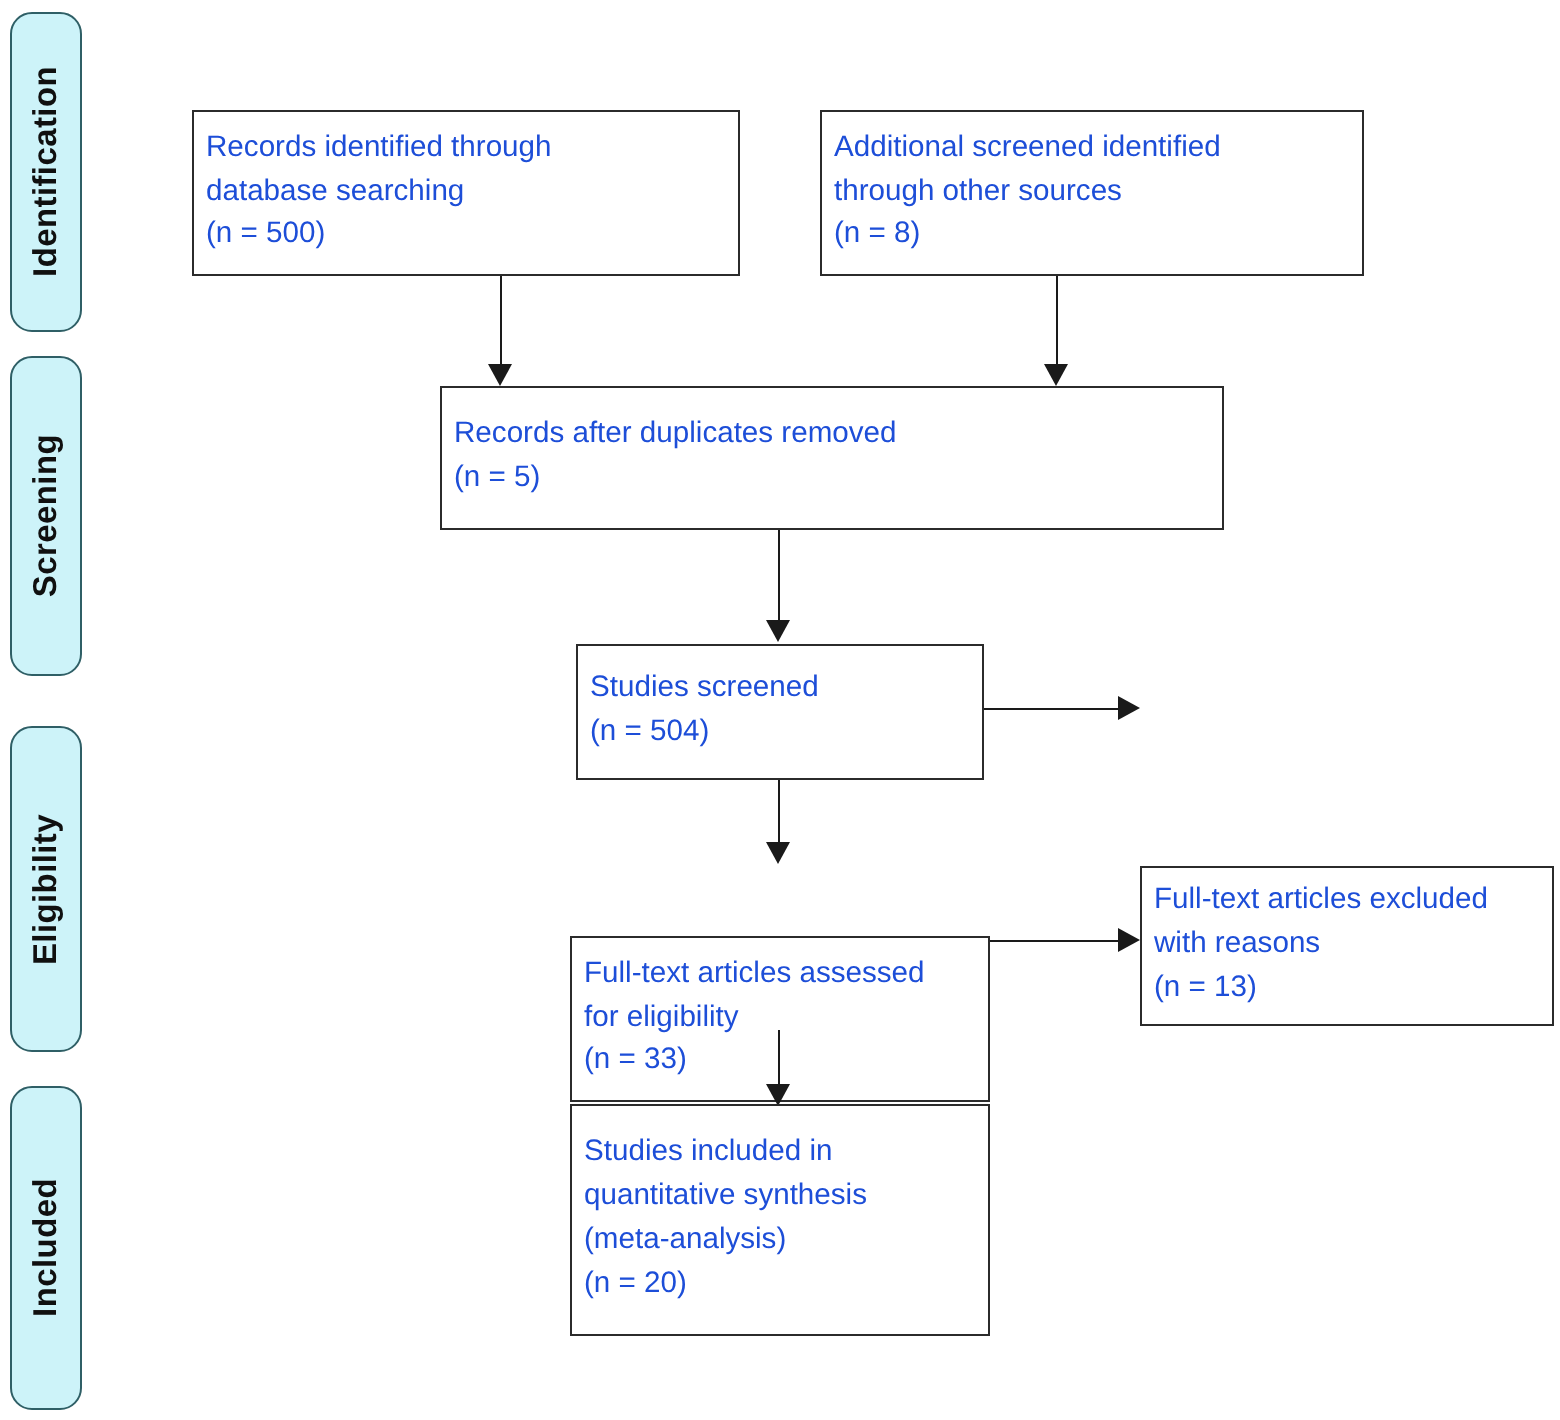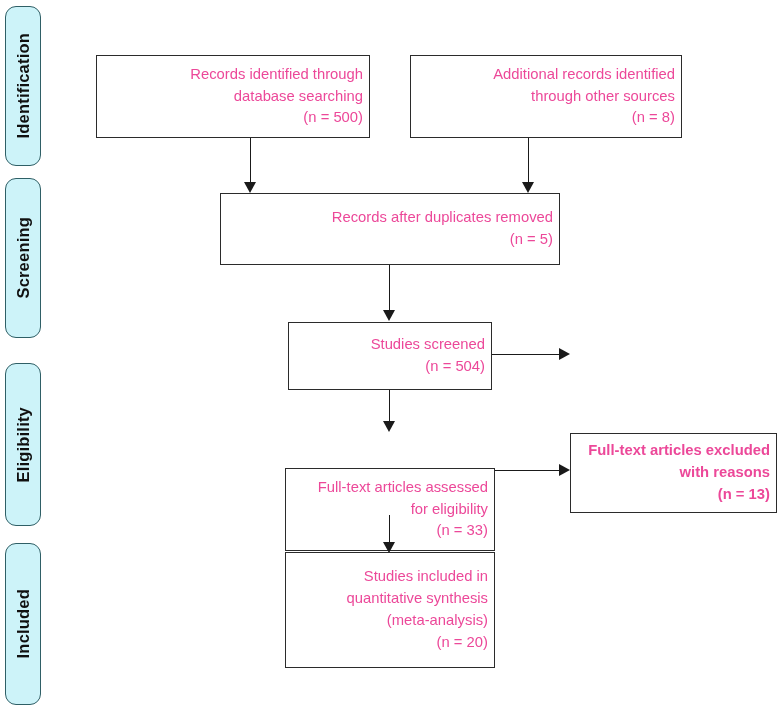--- a/index.html
+++ b/index.html
@@ -42,26 +42,26 @@
   }
 
   
   .flow-box {
     position: absolute;
     background: #ffffff;
     border: 1.7px solid #2b2b2b;
     box-sizing: border-box;
     display: flex;
     flex-direction: column;
-    align-items: flex-end;
+    align-items: flex-start;
     justify-content: center;
     text-align: center;
     font-size: 14.8px;
     line-height: 1.48;
-    color: #ec4899;
+    color: #1d4ed8;
     padding: 2px 6px;
   }
   .flow-box .line { display: block; white-space: nowrap; }
 
   
   .vline {
     position: absolute;
     width: 0;
     border-left: 1.8px solid #1a1a1a;
   }
@@ -106,32 +106,32 @@
     <span class="phase-text">Included</span>
   </div>
 
   <div class="flow-box" style="left:96px; top:55px; width:274px; height:83px;">
     <span class="line">Records identified through</span>
     <span class="line">database searching</span>
     <span class="line">(n = 500)</span>
   </div>
 
   <div class="flow-box" style="left:410px; top:55px; width:272px; height:83px;">
-    <span class="line">Additional records identified</span>
+    <span class="line">Additional screened identified</span>
     <span class="line">through other sources</span>
     <span class="line">(n = 8)</span>
   </div>
 
   <div class="vline" style="left:250px; top:138px; height:45px;"></div>
   <div class="arrow-down" style="left:243.5px; top:182px;"></div>
 
   <div class="vline" style="left:528px; top:138px; height:45px;"></div>
   <div class="arrow-down" style="left:521.5px; top:182px;"></div>
 
-  <div class="flow-box" style="left:220px; top:193px; width:340px; height:72px;">
+  <div class="flow-box" style="left:220px; top:193px; width:392px; height:72px;">
     <span class="line">Records after duplicates removed</span>
     <span class="line">(n = 5)</span>
   </div>
 
   <div class="vline" style="left:389px; top:265px; height:46px;"></div>
   <div class="arrow-down" style="left:382.5px; top:310px;"></div>
 
   <div class="flow-box" style="left:288px; top:322px; width:204px; height:68px;">
     <span class="line">Studies screened</span>
     <span class="line">(n = 504)</span>
@@ -143,21 +143,21 @@
 
   <div class="vline" style="left:389px; top:390px; height:32px;"></div>
   <div class="arrow-down" style="left:382.5px; top:421px;"></div>
 
   <div class="flow-box" style="left:285px; top:432px; width:210px; height:83px;margin-top:36px;">
     <span class="line">Full-text articles assessed</span>
     <span class="line">for eligibility</span>
     <span class="line">(n = 33)</span>
   </div>
 
-  <div class="flow-box" style="left:570px; top:433px; width:207px; height:80px;font-weight:bold;">
+  <div class="flow-box" style="left:570px; top:433px; width:207px; height:80px;">
     <span class="line">Full-text articles excluded</span>
     <span class="line">with reasons</span>
     <span class="line">(n = 13)</span>
   </div>
 
   <div class="hline" style="left:495px; top:470px; width:65px;"></div>
   <div class="arrow-right" style="left:559px; top:464px;"></div>
 
   <div class="vline" style="left:389px; top:515px; height:28px;"></div>
   <div class="arrow-down" style="left:382.5px; top:542px;"></div>

